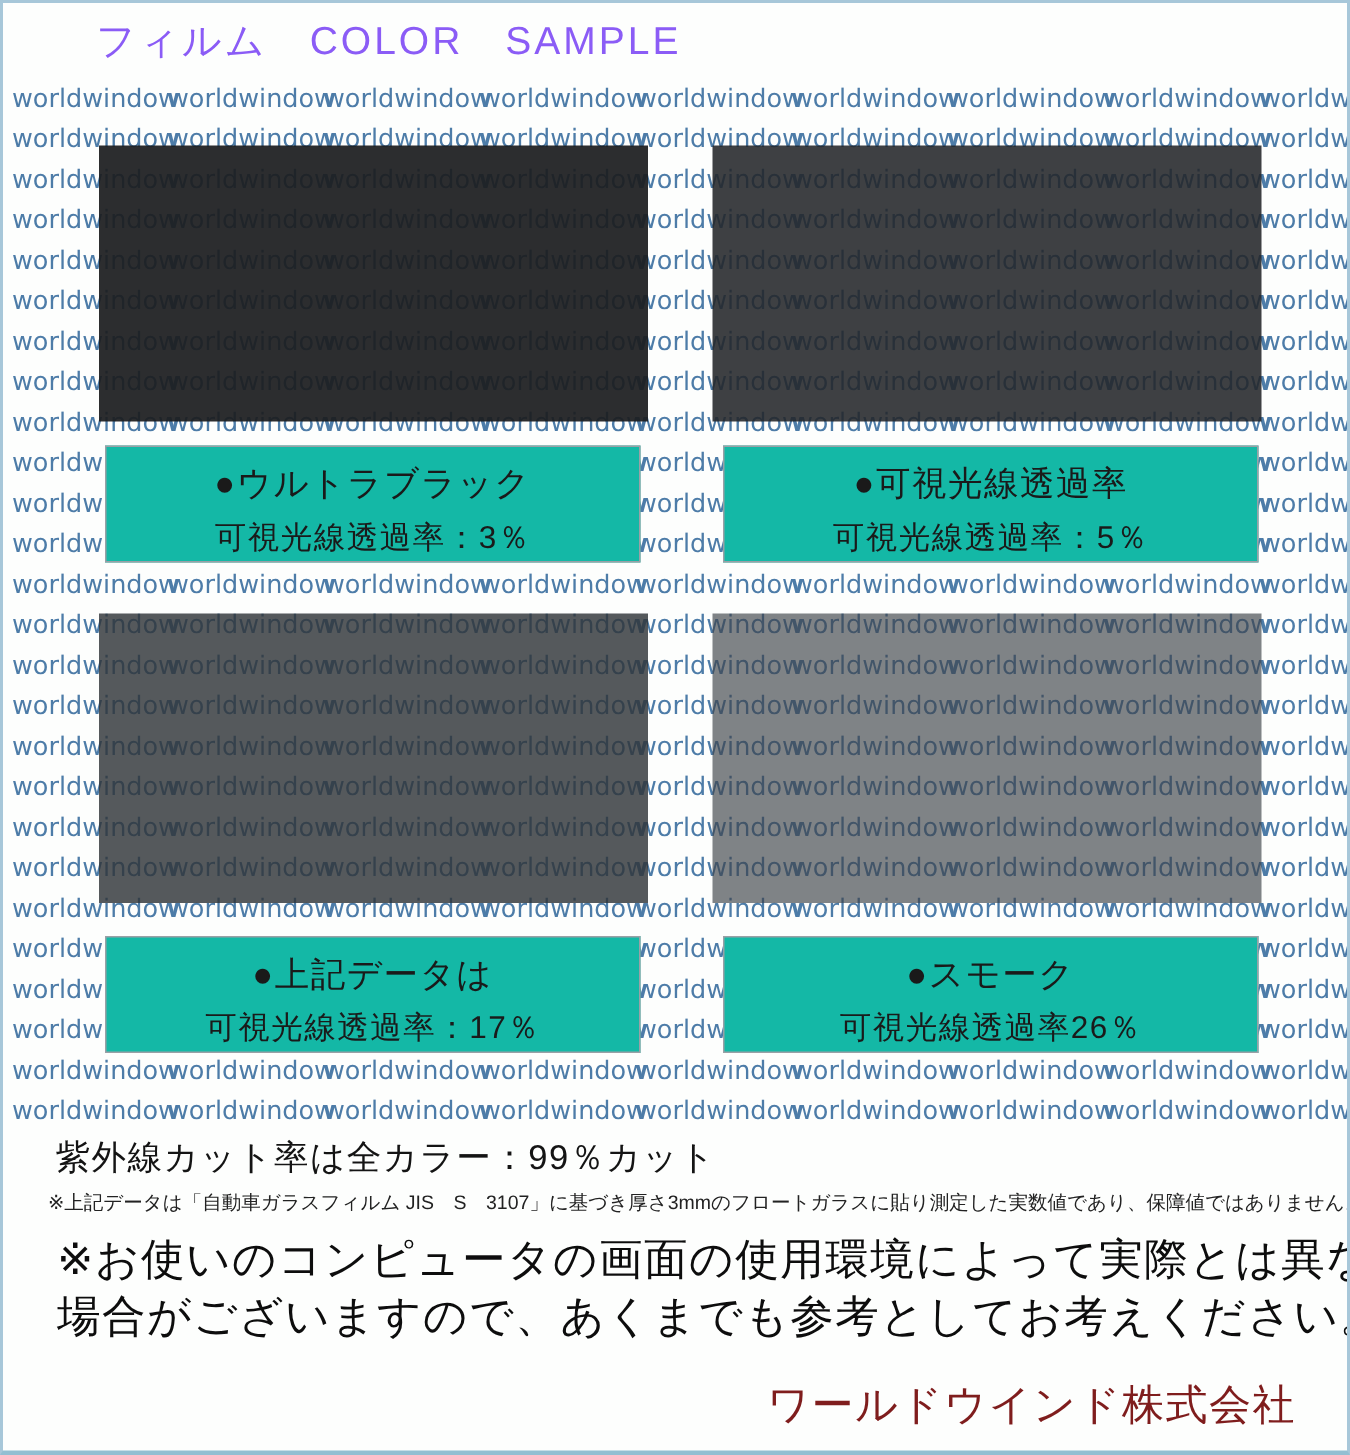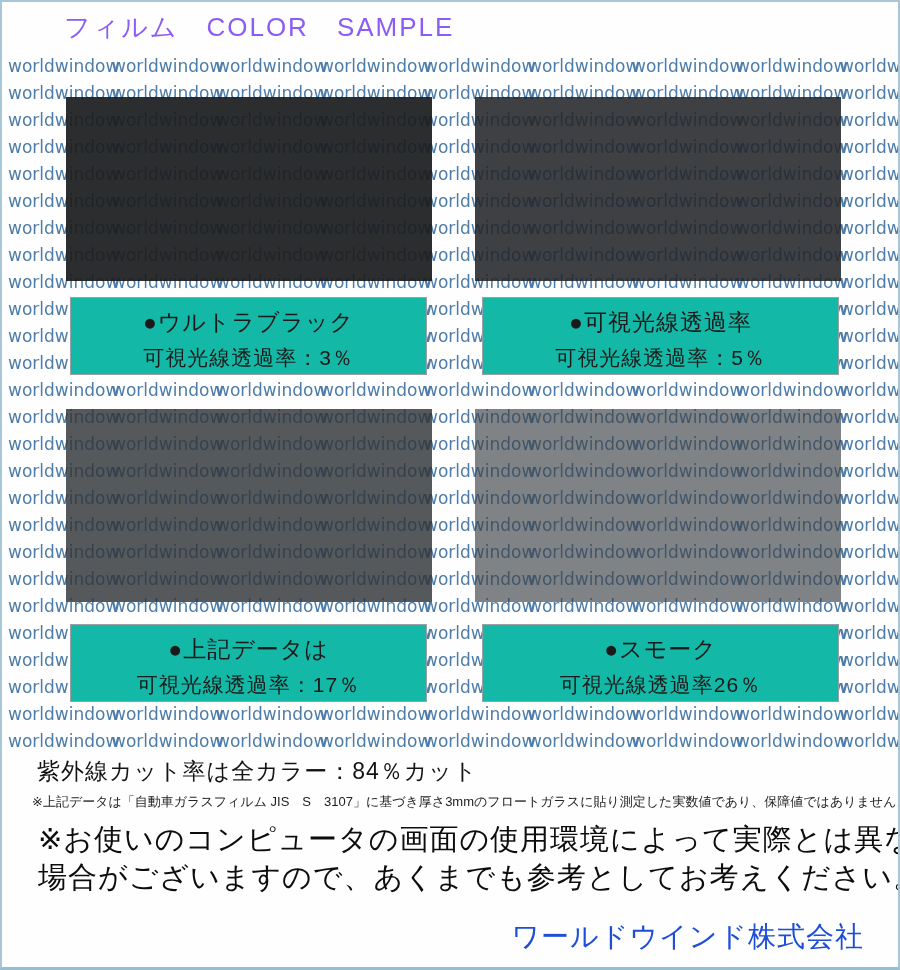--- a/index.html
+++ b/index.html
@@ -43,21 +43,21 @@
   .label-box.row2{top:622px;}
   .label-box.col1{left:68px;}
   .label-box.col2{left:480px;}
   .film-name{margin-top:9px;font-size:23px;color:#1a1a1a;letter-spacing:1px;}
   .film-spec{margin-top:6px;font-size:21px;color:#1a1a1a;letter-spacing:1px;}
   
   .uv-note{position:absolute;left:35px;top:754px;font-size:23px;letter-spacing:1px;color:#141414;}
   .data-note{position:absolute;left:30px;top:791px;font-size:13px;color:#222;white-space:nowrap;}
   .big-note-1{position:absolute;left:36px;top:818px;font-size:29px;letter-spacing:1px;color:#0d0d0d;white-space:nowrap;}
   .big-note-2{position:absolute;left:36px;top:856px;font-size:29px;letter-spacing:1px;color:#0d0d0d;white-space:nowrap;}
-  .company{position:absolute;right:34px;top:916px;font-size:28px;letter-spacing:1px;color:#1d4ed8;margin-left:16px;}
+  .company{position:absolute;right:34px;top:916px;font-size:28px;letter-spacing:1px;color:#7f1d1d;margin-left:16px;}
 </style>
 </head>
 <body>
 
 <div id="page">
 
   <div id="watermark">
       <div class="wm-row" style="top: 55px; color: rgb(77, 124, 168);"><span class="wm-word">worldwindow</span><span class="wm-word">worldwindow</span><span class="wm-word">worldwindow</span><span class="wm-word">worldwindow</span><span class="wm-word">worldwindow</span><span class="wm-word">worldwindow</span><span class="wm-word">worldwindow</span><span class="wm-word">worldwindow</span><span class="wm-word">worldwindow</span></div>
       <div class="wm-row" style="top: 82px; color: rgb(77, 124, 168);"><span class="wm-word">worldwindow</span><span class="wm-word">worldwindow</span><span class="wm-word">worldwindow</span><span class="wm-word">worldwindow</span><span class="wm-word">worldwindow</span><span class="wm-word">worldwindow</span><span class="wm-word">worldwindow</span><span class="wm-word">worldwindow</span><span class="wm-word">worldwindow</span></div>
       <div class="wm-row" style="top: 109px; color: rgb(77, 124, 168);"><span class="wm-word">worldwindow</span><span class="wm-word">worldwindow</span><span class="wm-word">worldwindow</span><span class="wm-word">worldwindow</span><span class="wm-word">worldwindow</span><span class="wm-word">worldwindow</span><span class="wm-word">worldwindow</span><span class="wm-word">worldwindow</span><span class="wm-word">worldwindow</span></div>
@@ -103,19 +103,19 @@
   </div>
   <div class="label-box row2 col1">
     <div class="film-name">●上記データは</div>
     <div class="film-spec">可視光線透過率：17％</div>
   </div>
   <div class="label-box row2 col2">
     <div class="film-name">●スモーク</div>
     <div class="film-spec">可視光線透過率26％</div>
   </div>
 
-  <div class="uv-note">紫外線カット率は全カラー：84％カット</div>
+  <div class="uv-note">紫外線カット率は全カラー：99％カット</div>
   <div class="data-note">※上記データは「自動車ガラスフィルム JIS　S　3107」に基づき厚さ3mmのフロートガラスに貼り測定した実数値であり、保障値ではありません。</div>
   <div class="big-note-1">※お使いのコンピュータの画面の使用環境によって実際とは異なって見える</div>
   <div class="big-note-2">場合がございますので、あくまでも参考としてお考えください。</div>
   <div class="company">ワールドウインド株式会社</div>
 
 </div>
 
 </body></html>

